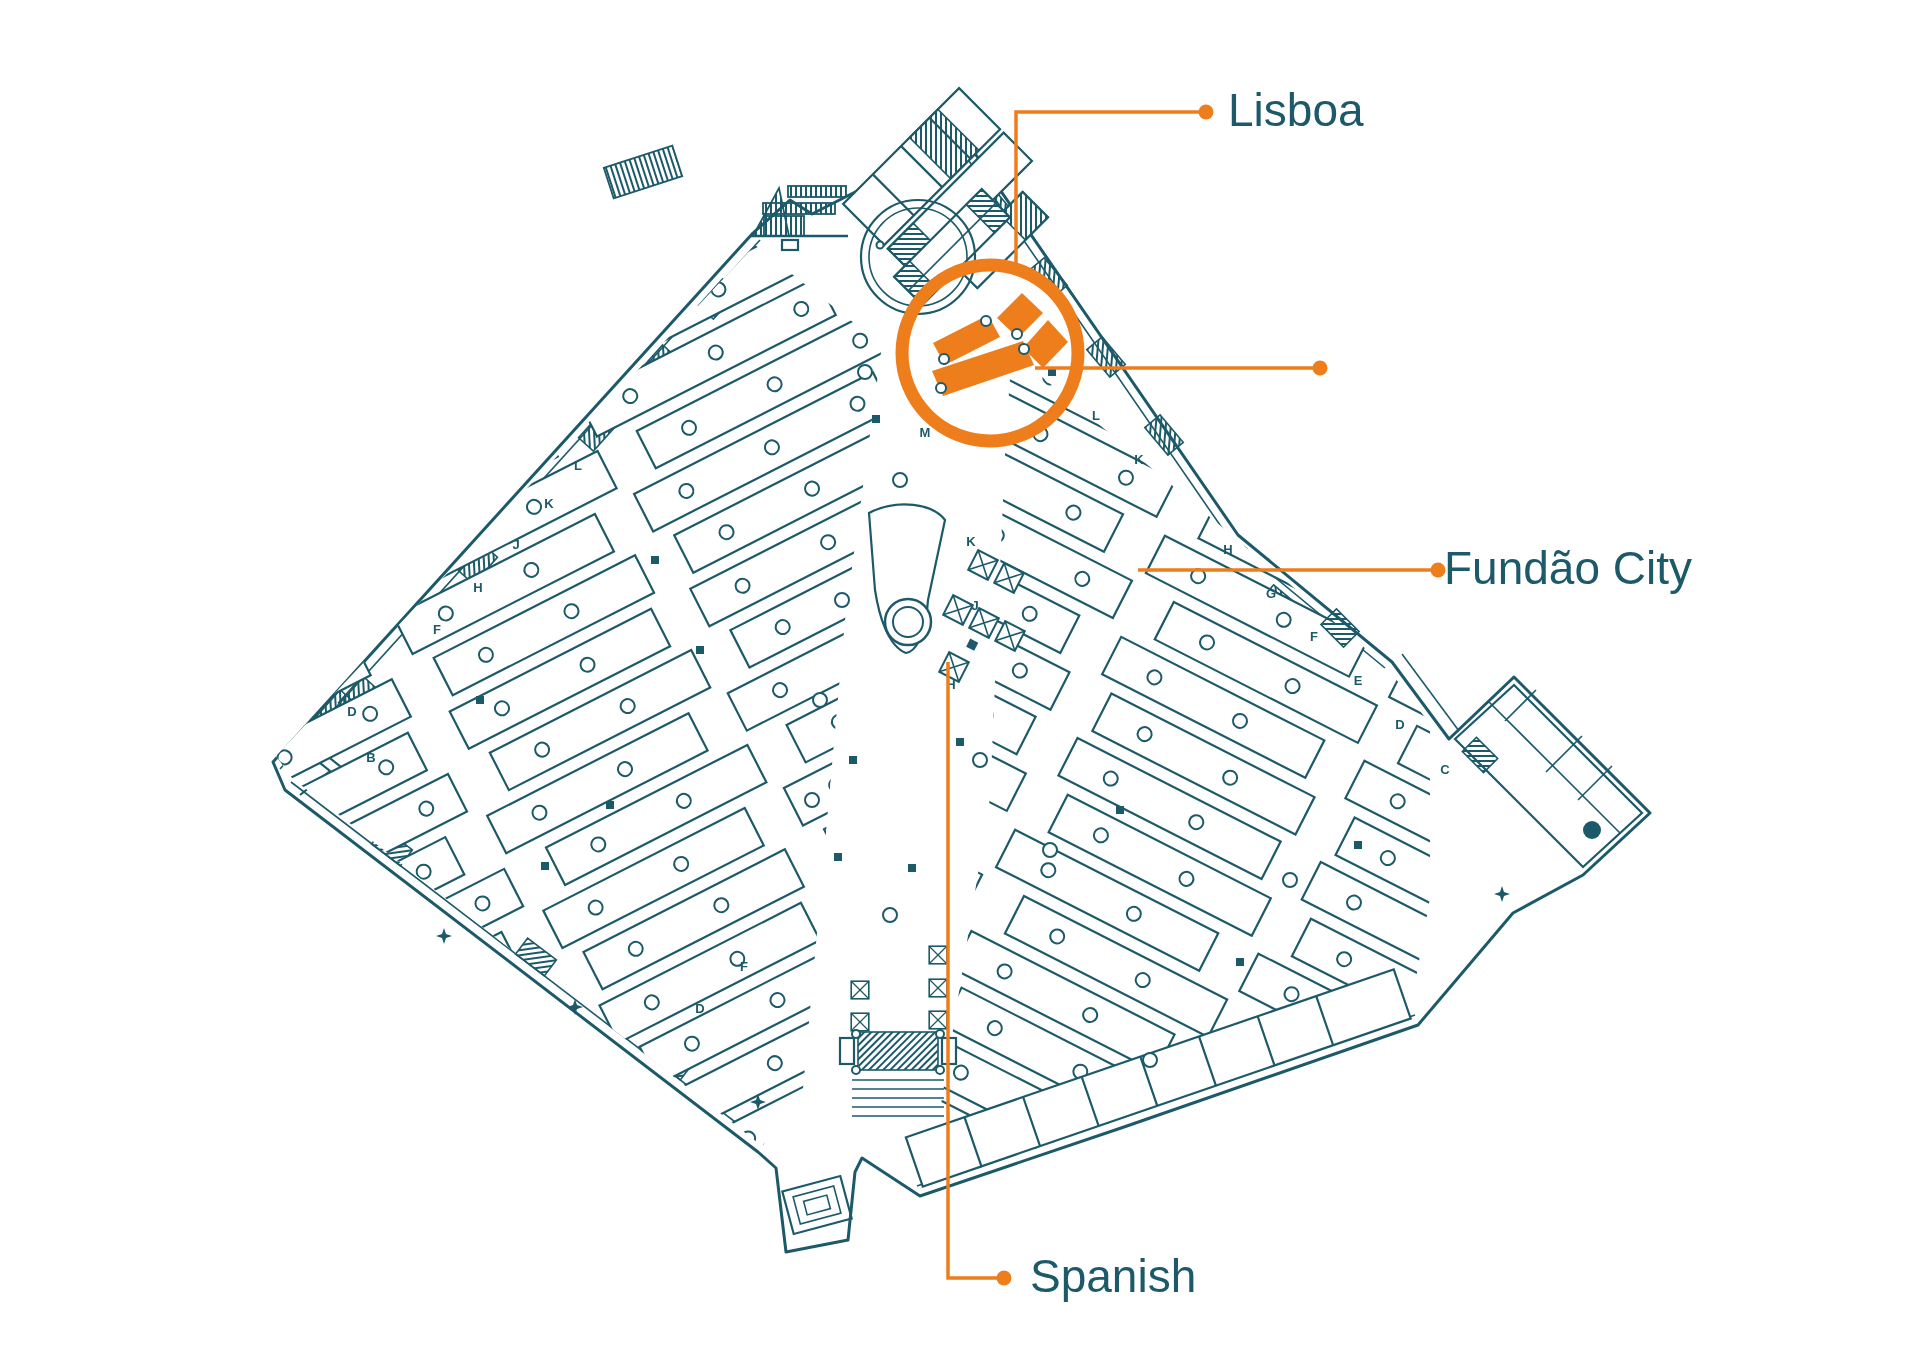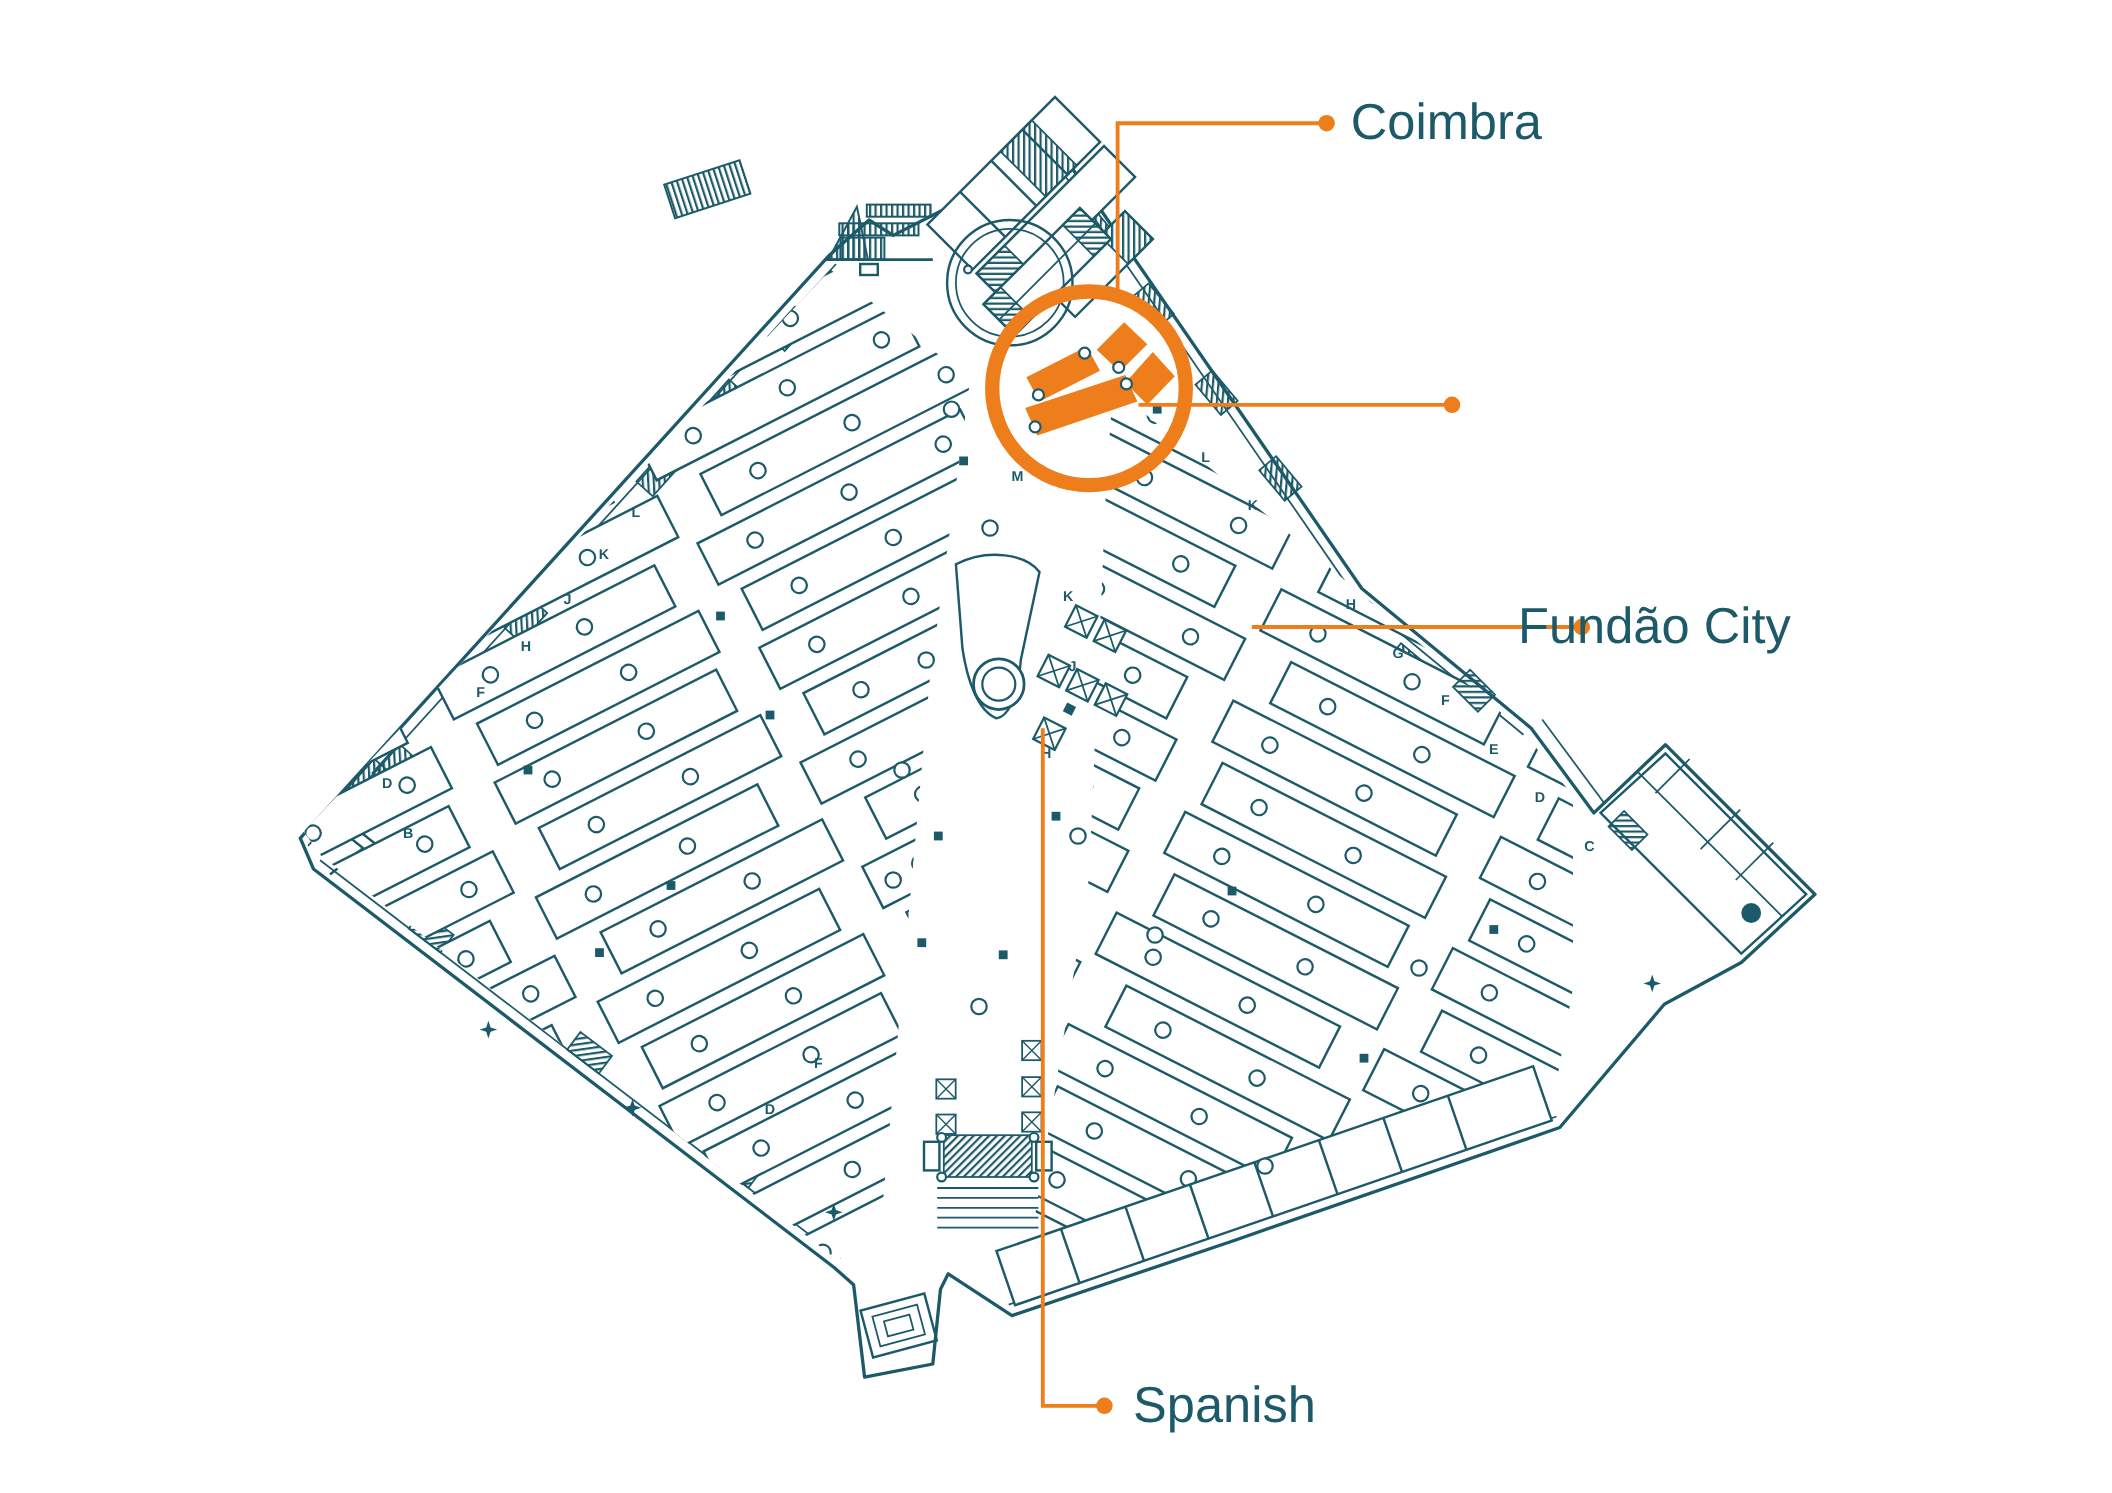--- a/index.html
+++ b/index.html
@@ -611,16 +611,16 @@
       <circle cx="1206" cy="112" r="7.5" class="oD"></circle>
       <path class="oL" d="M1035,368 L1320,368"></path>
       <circle cx="1320" cy="368" r="7.5" class="oD"></circle>
       <path class="oL" d="M1138,570 L1438,570"></path>
       <circle cx="1438" cy="570" r="7.5" class="oD"></circle>
       <path class="oL" d="M948,662 L948,1278 L1004,1278"></path>
       <circle cx="1004" cy="1278" r="7.5" class="oD"></circle>
     </g>
   </svg>
 
-  <div class="map-label" style="left:1228px;top:112px">Coimbra</div>
-  <div class="map-label" style="left:1380px;top:570px">Fundão City</div>
+  <div class="map-label" style="left:1228px;top:112px">Lisboa</div>
+  <div class="map-label" style="left:1444px;top:570px">Fundão City</div>
   <div class="map-label" style="left:1030px;top:1278px">Spanish</div>
 </div>
 
 </body></html>

